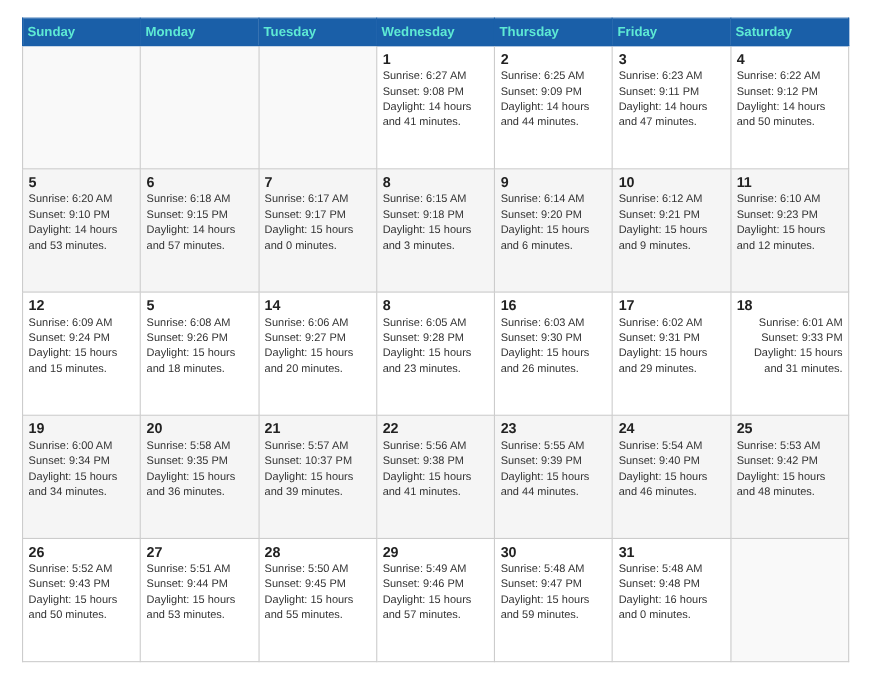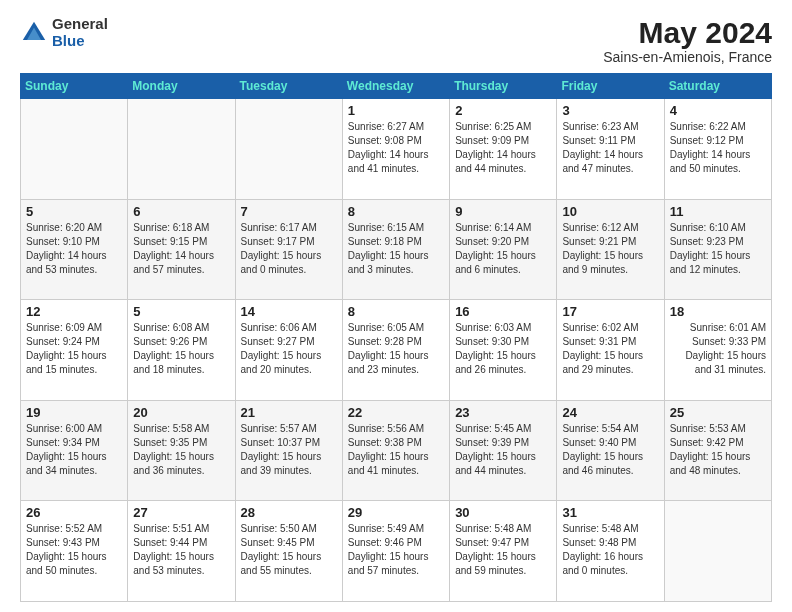--- a/index.html
+++ b/index.html
@@ -99,36 +99,20 @@
       color: #333;
     }
     .row-alt td {
       background: #f5f5f5;
     }
   </style>
 </head>
 <body>
 
 <div class="page">
-  <div class="header">
-    <div class="logo">
-      <svg class="logo-icon" viewBox="0 0 40 40" xmlns="http://www.w3.org/2000/svg">
-        <polygon points="20,4 36,30 4,30" fill="#1a5fa8"></polygon>
-        <polygon points="20,12 30,30 10,30" fill="#5ba3d9" opacity="0.7"></polygon>
-      </svg>
-      <div class="logo-text">
-        <span class="logo-general">General</span>
-        <span class="logo-blue">Blue</span>
-      </div>
-    </div>
-    <div class="title-block">
-      <div class="title-month">May 2024</div>
-      <div class="title-location">Sains-en-Amienois, France</div>
-    </div>
-  </div>
 
   <table class="calendar">
     <thead>
       <tr>
       <th>Sunday</th>
           <th>Monday</th>
           <th>Tuesday</th>
           <th>Wednesday</th>
           <th>Thursday</th>
           <th>Friday</th>
@@ -295,21 +279,21 @@
           </td>
           <td>
             <div class="day-number">22</div>
             <div class="day-info" style="white-space: pre-line;">Sunrise: 5:56 AM
 Sunset: 9:38 PM
 Daylight: 15 hours
 and 41 minutes.</div>
           </td>
           <td>
             <div class="day-number">23</div>
-            <div class="day-info" style="white-space: pre-line;">Sunrise: 5:45 AM
+            <div class="day-info" style="white-space: pre-line;">Sunrise: 5:55 AM
 Sunset: 9:39 PM
 Daylight: 15 hours
 and 44 minutes.</div>
           </td>
           <td>
             <div class="day-number">24</div>
             <div class="day-info" style="white-space: pre-line;">Sunrise: 5:54 AM
 Sunset: 9:40 PM
 Daylight: 15 hours
 and 46 minutes.</div>

